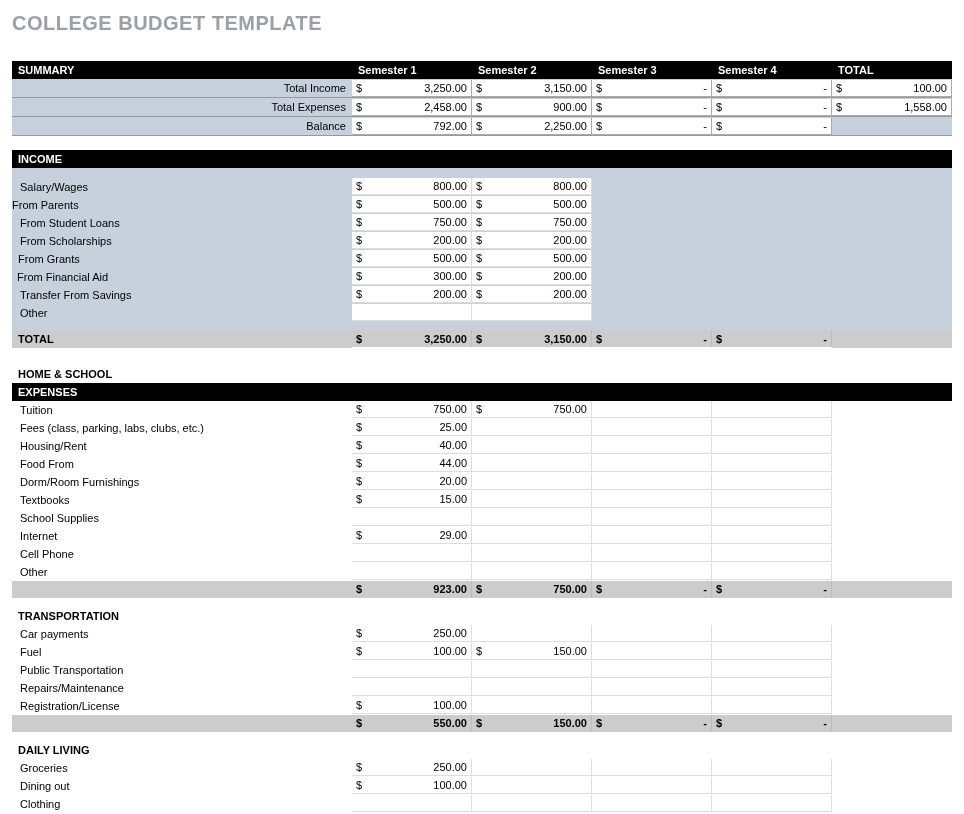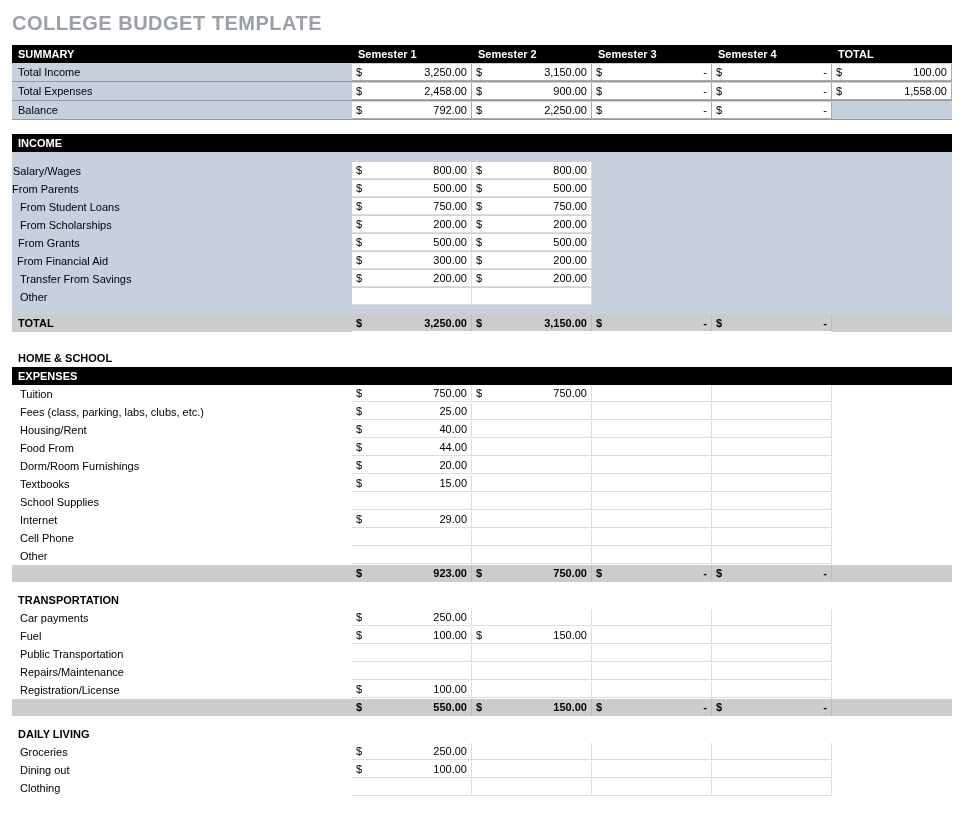--- a/index.html
+++ b/index.html
@@ -10,33 +10,33 @@
     font-size: 11px;
     color: #000;
     background: #fff;
     width: 964px;
   }
   .title {
     font-size: 20px;
     font-weight: bold;
     color: #9aa0a6;
     letter-spacing: 0.5px;
-    margin-bottom: 10px;
+    margin-bottom: 26px;
   }
   table {
     border-collapse: collapse;
     width: 940px;
     table-layout: fixed;
   }
   col.label { width: 340px; }
   col.sem { width: 120px; }
   col.total { width: 120px; }
   td, th { padding: 3px 6px; height: 17px; vertical-align: middle; }
   .hdr { background: #000; color: #fff; font-weight: bold; font-size: 11px; }
-  .sum-row { background: #c7d0dd; border-bottom: 1px solid #999; }
+  .sum-row { background: #c7d0dd; border-bottom: 1px solid #999; text-align: right; }
   .income-bg { background: #c7d0dd; }
   .sub-total-row { background: #cccccc; font-weight: bold; }
   .cat-hdr { font-weight: bold; background: #fff; padding-top: 6px; padding-left: 6px; }
   .item-label { padding-left: 8px; background: #fff; }
   
   .val { display: flex; justify-content: space-between; align-items: center; background:#fff; border-bottom:1px solid #ddd; border-right:1px solid #ddd; padding:2px 4px; height:17px; }
   .val-grey { display:flex; justify-content:space-between; align-items:center; background:#cccccc; padding:2px 4px; height:17px; font-weight:bold; border-right:1px solid #bbb; }
   .val-sum { display:flex; justify-content:space-between; align-items:center; background:#fff; border-bottom:1px solid #aaa; border-right:1px solid #aaa; padding:2px 4px; height:17px; }
   .empty-cell { background:#fff; border-bottom:1px solid #ddd; border-right:1px solid #ddd; height:17px; }
 </style>
@@ -162,21 +162,21 @@
       <tr>
         <td colspan="6" style="height:14px"></td>
       </tr>
       <tr>
         <td class="hdr" colspan="6">INCOME</td>
       </tr>
       <tr>
         <td class="income-bg" colspan="6" style="height:10px"></td>
       </tr>
       <tr>
-        <td class="income-bg" style="padding-left:1px">Salary/Wages</td>
+        <td class="income-bg" style="padding-left:8px">Salary/Wages</td>
   <td class="income-bg" style="padding:0">
           <div class="val">
             <span>$</span>
             <span>800.00</span>
           </div>
         </td>
   <td class="income-bg" style="padding:0">
           <div class="val">
             <span>$</span>
             <span>800.00</span>

